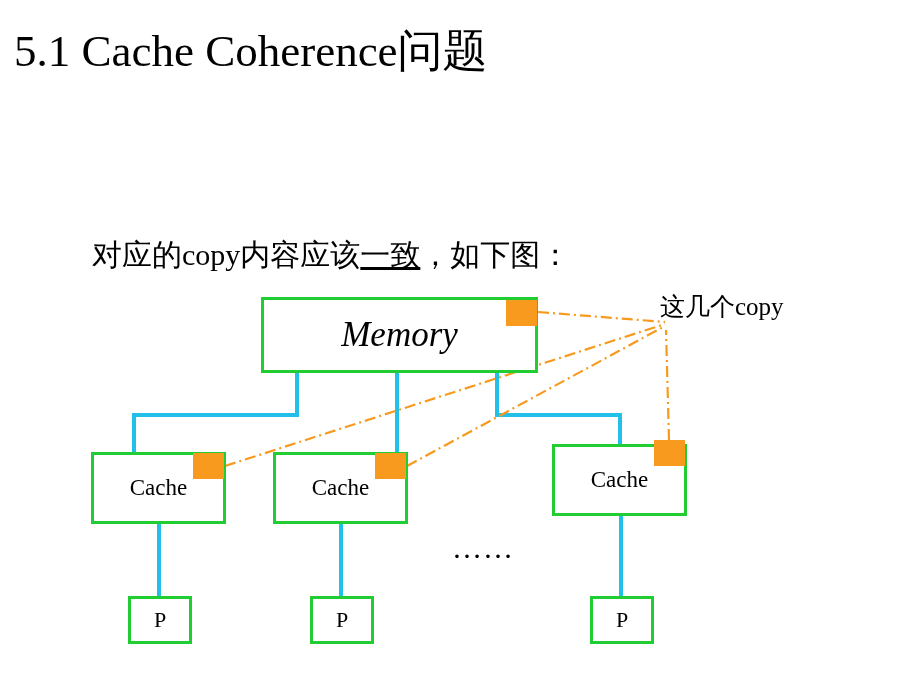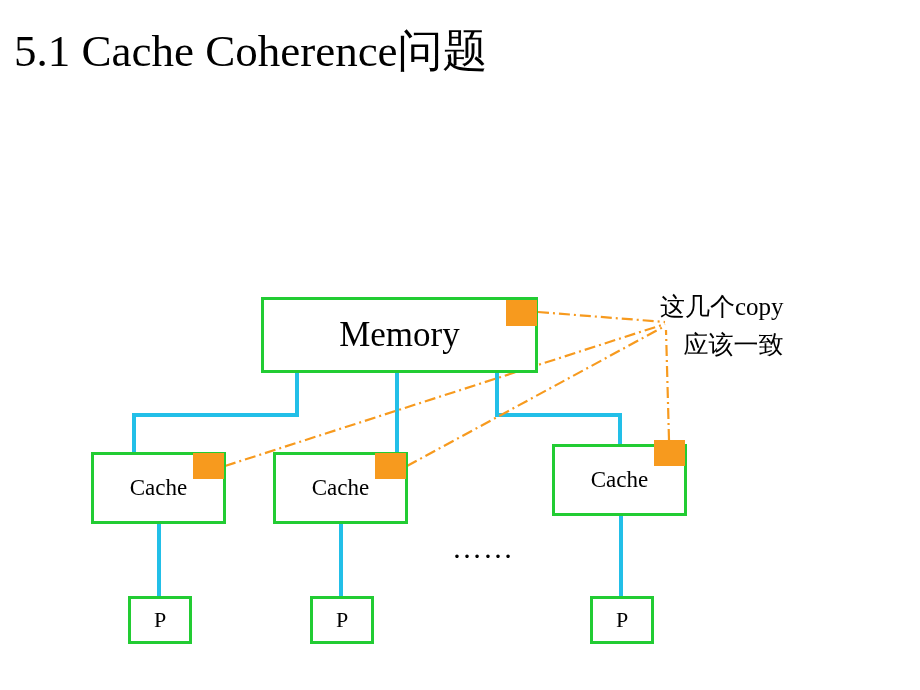--- a/index.html
+++ b/index.html
@@ -89,20 +89,21 @@
     display: flex;
     align-items: center;
     justify-content: center;
     font-family: "Liberation Serif", "DejaVu Serif", serif;
     color: #000;
   }
   .node-memory {
     left: 261px; top: 297px;
     width: 277px; height: 76px;
     font-size: 35px;
+    font-style: italic;
   }
   .node-cache {
     width: 135px; height: 72px;
     font-size: 23px;
   }
   .cache-1 { left: 91px;  top: 452px; }
   .cache-2 { left: 273px; top: 452px; }
   .cache-3 { left: 552px; top: 444px; }
 
   .node-p {
@@ -148,20 +149,23 @@
 </style>
 </head>
 <body>
 
 <div id="slide">
 
   <div class="slide-title">5.1 Cache Coherence问题</div>
 
 
 
+  <div class="bullet-l2-cont">
+    <span>对应的copy内容应该</span><span class="u">一致</span><span>，如下图：</span>
+  </div>
 
   <div class="diagram">
 
     <svg width="920" height="690" style="position:absolute;left:0;top:0;">
 
       <g stroke="#22bfe8" stroke-width="4" fill="none">
 
         <path d="M 297 373 L 297 415 L 134 415 L 134 452"></path>
 
         <path d="M 397 373 L 397 452"></path>
@@ -210,17 +214,16 @@
       <span>P</span>
     </div>
     <div class="node node-p p-3">
       <span>P</span>
     </div>
 
     <div class="ellipsis-dots">……</div>
 
     <div class="annotation">
       <span>这几个copy</span>
-      <span class="ln2">应该一致</span>
     </div>
 
   </div>
 </div>
 
 </body></html>

